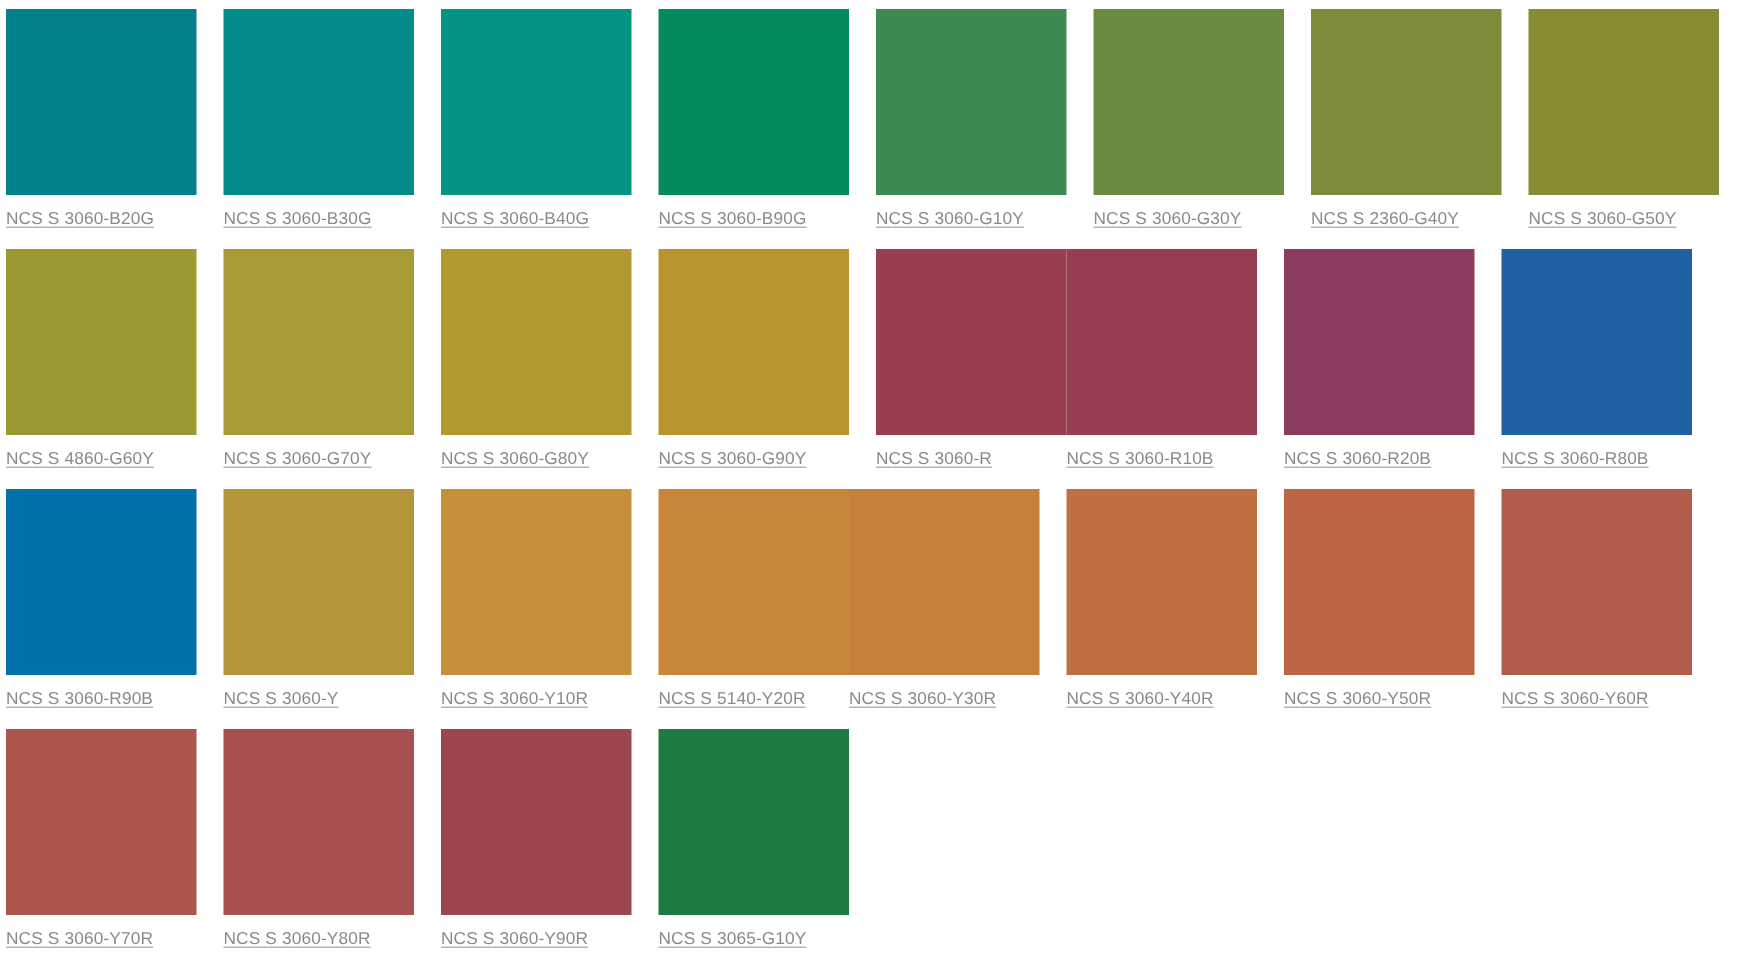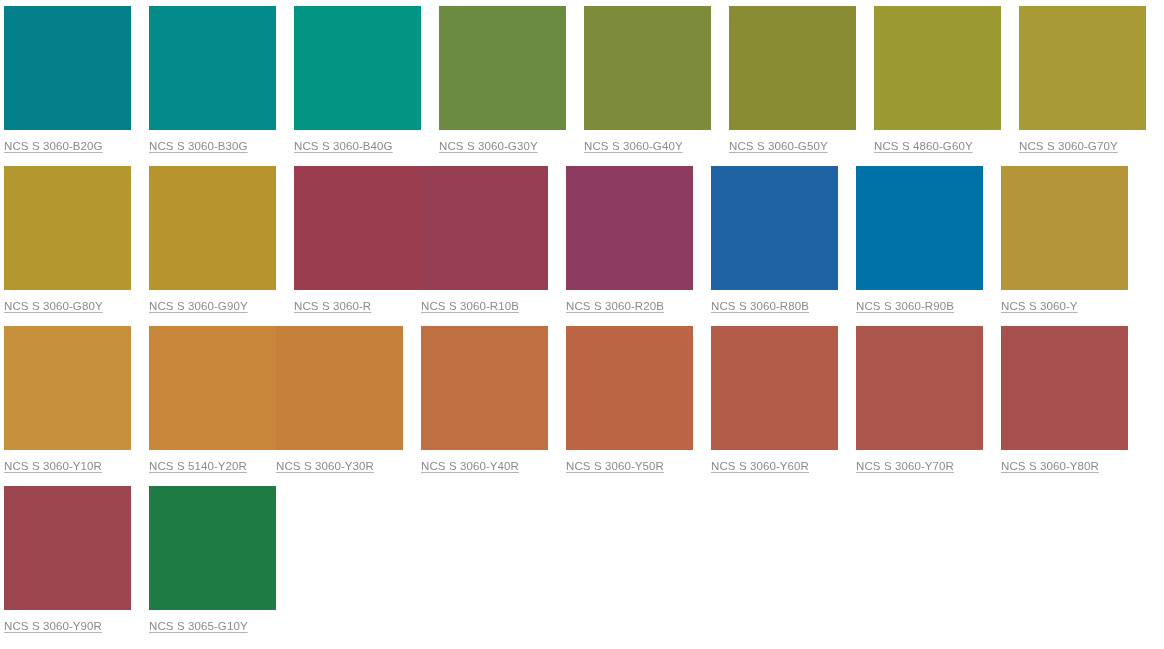--- a/index.html
+++ b/index.html
@@ -57,22 +57,24 @@
     cursor: pointer;
   }
 </style>
 </head>
 <body style="background: rgb(255, 255, 255);">
 
 <div id="swatch-grid">
     <div class="swatch-cell"><div class="swatch-chip" style="background-color: rgb(3, 128, 138);"></div><a class="swatch-label">NCS S 3060-B20G</a></div>
     <div class="swatch-cell"><div class="swatch-chip" style="background-color: rgb(3, 138, 138);"></div><a class="swatch-label">NCS S 3060-B30G</a></div>
     <div class="swatch-cell"><div class="swatch-chip" style="background-color: rgb(3, 148, 131);"></div><a class="swatch-label">NCS S 3060-B40G</a></div>
+    <div class="swatch-cell"><div class="swatch-chip" style="background-color: rgb(4, 138, 91);"></div><a class="swatch-label">NCS S 3060-B90G</a></div>
+    <div class="swatch-cell"><div class="swatch-chip" style="background-color: rgb(61, 138, 82);"></div><a class="swatch-label">NCS S 3060-G10Y</a></div>
     <div class="swatch-cell"><div class="swatch-chip" style="background-color: rgb(107, 140, 64);"></div><a class="swatch-label">NCS S 3060-G30Y</a></div>
-    <div class="swatch-cell"><div class="swatch-chip" style="background-color: rgb(124, 140, 59);"></div><a class="swatch-label">NCS S 3060-G40Y</a></div>
+    <div class="swatch-cell"><div class="swatch-chip" style="background-color: rgb(124, 140, 59);"></div><a class="swatch-label">NCS S 2360-G40Y</a></div>
     <div class="swatch-cell"><div class="swatch-chip" style="background-color: rgb(138, 140, 51);"></div><a class="swatch-label">NCS S 3060-G50Y</a></div>
     <div class="swatch-cell"><div class="swatch-chip" style="background-color: rgb(155, 154, 50);"></div><a class="swatch-label">NCS S 4860-G60Y</a></div>
     <div class="swatch-cell"><div class="swatch-chip" style="background-color: rgb(168, 154, 52);"></div><a class="swatch-label">NCS S 3060-G70Y</a></div>
     <div class="swatch-cell"><div class="swatch-chip" style="background-color: rgb(179, 151, 47);"></div><a class="swatch-label">NCS S 3060-G80Y</a></div>
     <div class="swatch-cell"><div class="swatch-chip" style="background-color: rgb(183, 148, 45);"></div><a class="swatch-label">NCS S 3060-G90Y</a></div>
     <div class="swatch-cell last-in-row"><div class="swatch-chip" style="background-color: rgb(154, 62, 79);"></div><a class="swatch-label">NCS S 3060-R</a></div>
     <div class="swatch-cell"><div class="swatch-chip" style="background-color: rgb(150, 61, 82);"></div><a class="swatch-label">NCS S 3060-R10B</a></div>
     <div class="swatch-cell"><div class="swatch-chip" style="background-color: rgb(142, 59, 96);"></div><a class="swatch-label">NCS S 3060-R20B</a></div>
     <div class="swatch-cell"><div class="swatch-chip" style="background-color: rgb(31, 98, 164);"></div><a class="swatch-label">NCS S 3060-R80B</a></div>
     <div class="swatch-cell"><div class="swatch-chip" style="background-color: rgb(0, 114, 168);"></div><a class="swatch-label">NCS S 3060-R90B</a></div>

